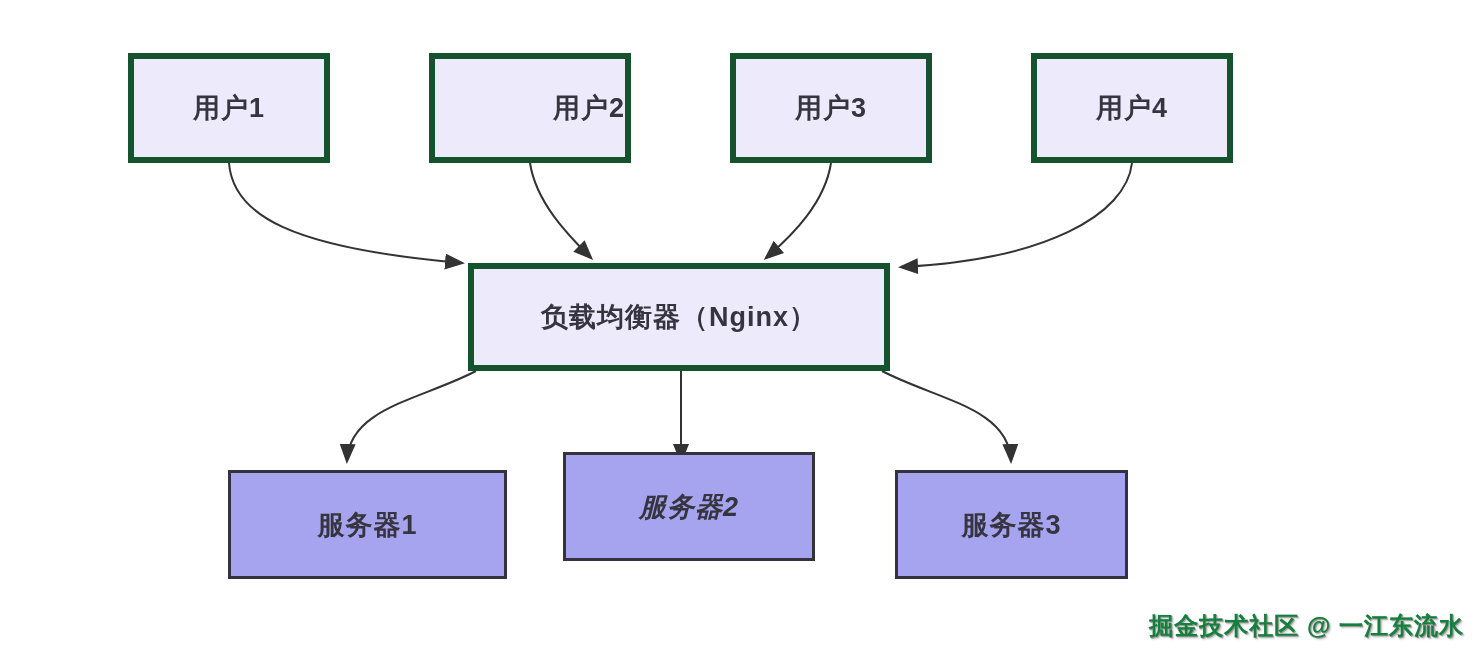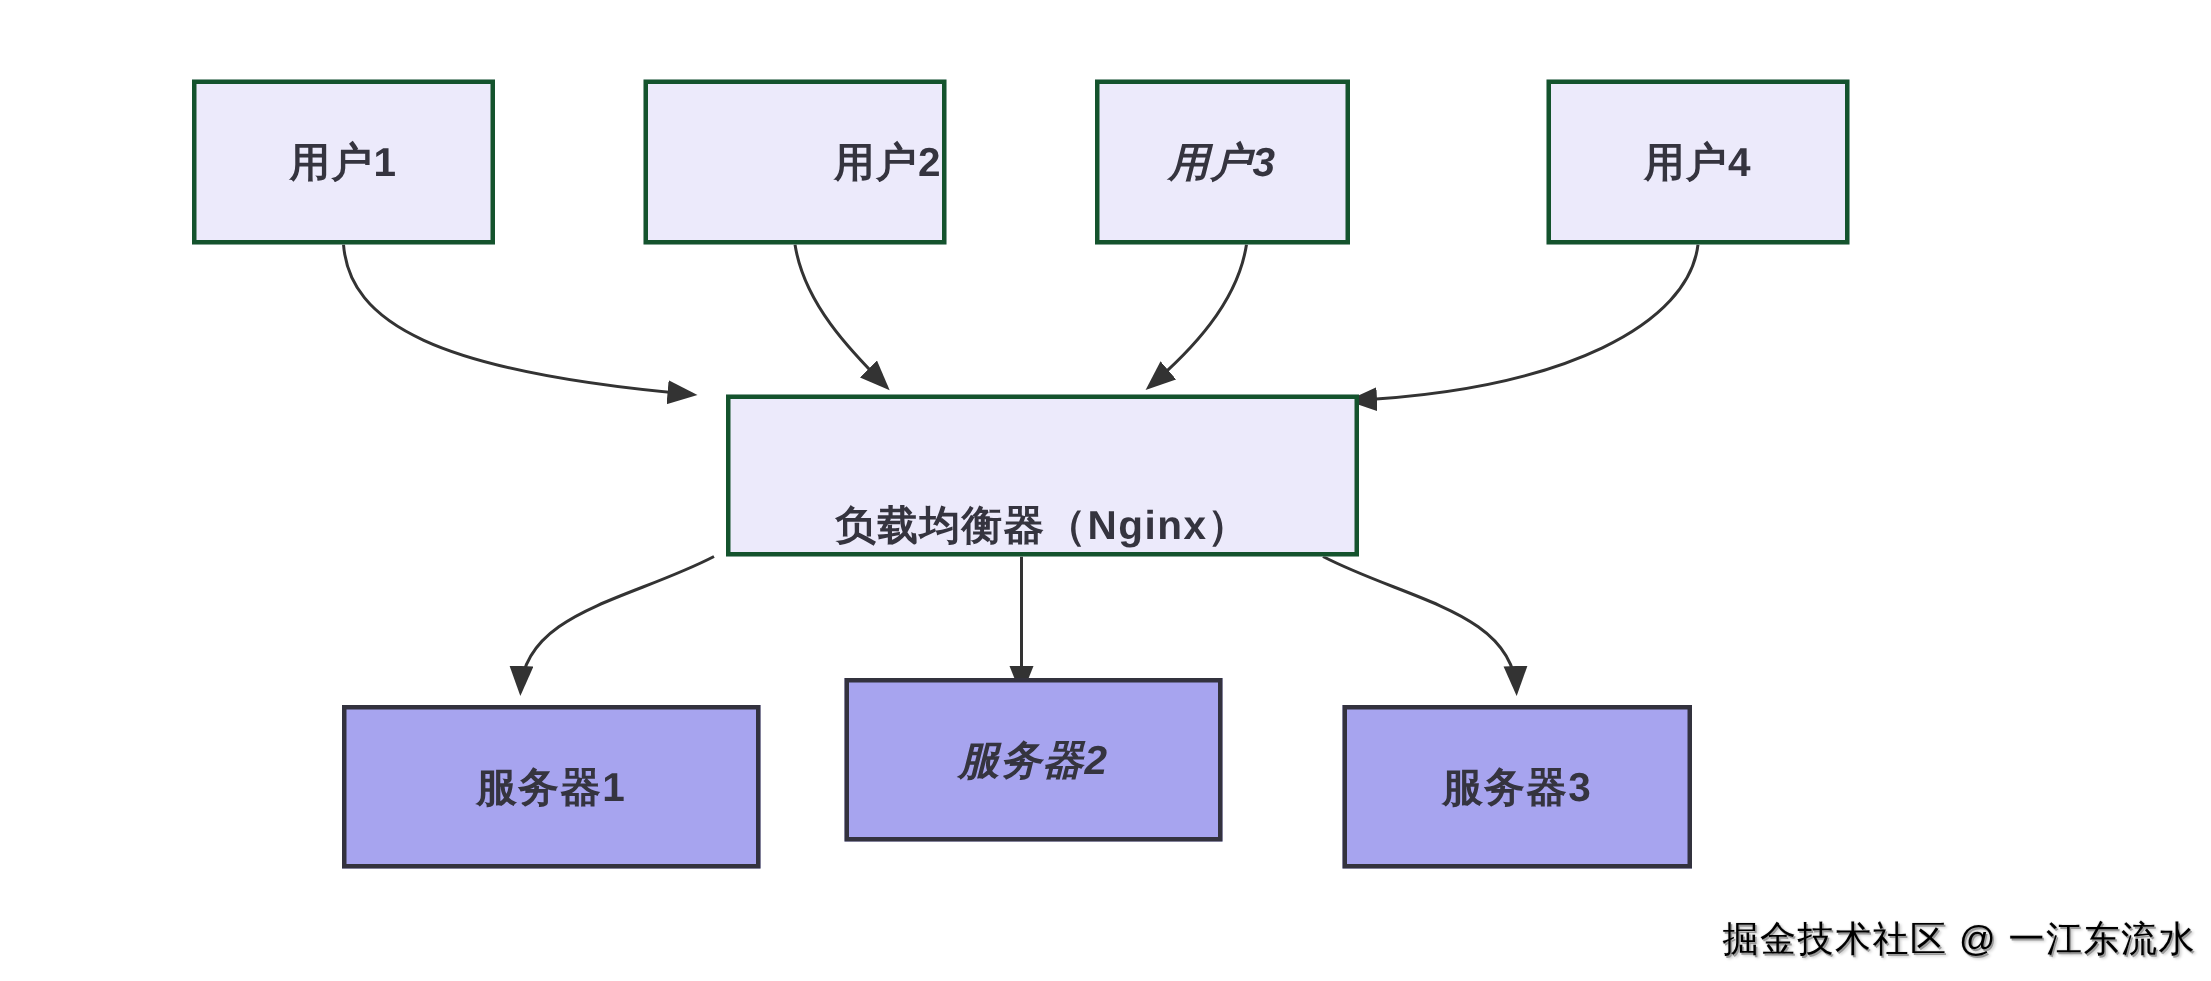--- a/index.html
+++ b/index.html
@@ -29,42 +29,42 @@
     align-items: center;
     justify-content: center;
     font-weight: 600;
     font-size: 27px;
     color: #35343f;
     letter-spacing: 1px;
     text-align: center;
   }
   .user-node, .lb-node {
     background: #eceafb;
-    border: 3px solid #14532d;
+    border: 6px solid #14532d;
   }
   .server-node {
     background: #a7a4ef;
     border: 3px solid #33323e;
   }
   #node-user-1 { left: 128px; top: 53px;  width: 202px; height: 110px; }
   #node-user-2 { left: 429px; top: 53px;  width: 202px; height: 110px; justify-content: flex-end; }
-  #node-user-3 { left: 730px; top: 53px;  width: 170px; height: 110px; font-style: italic; }
+  #node-user-3 { left: 730px; top: 53px;  width: 202px; height: 110px; }
   #node-user-4 { left: 1031px; top: 53px; width: 202px; height: 110px; justify-content: center; }
-  #node-lb     { left: 484px; top: 263px; width: 422px; height: 108px; align-items: flex-end; }
+  #node-lb     { left: 468px; top: 263px; width: 422px; height: 108px; }
   #node-server-1 { left: 228px; top: 470px; width: 279px; height: 109px; }
   #node-server-2 { left: 563px; top: 452px; width: 252px; height: 109px; font-style: italic; }
   #node-server-3 { left: 895px; top: 470px; width: 233px; height: 109px; justify-content: center; }
   .watermark {
     position: absolute;
     right: 10px;
     bottom: 12px;
     font-size: 24px;
-    font-weight: 400;
+    font-weight: 700;
     letter-spacing: 1px;
-    color: #000000;
+    color: #15803d;
     text-shadow: 1px 1px 0 #9a9a9a, 2px 2px 2px #c9c9c9, 0 0 1px #b5b5b5;
     white-space: nowrap;
     margin-top: 10px;
   }
 </style>
 </head>
 <body>
 
 <div class="canvas">
 

